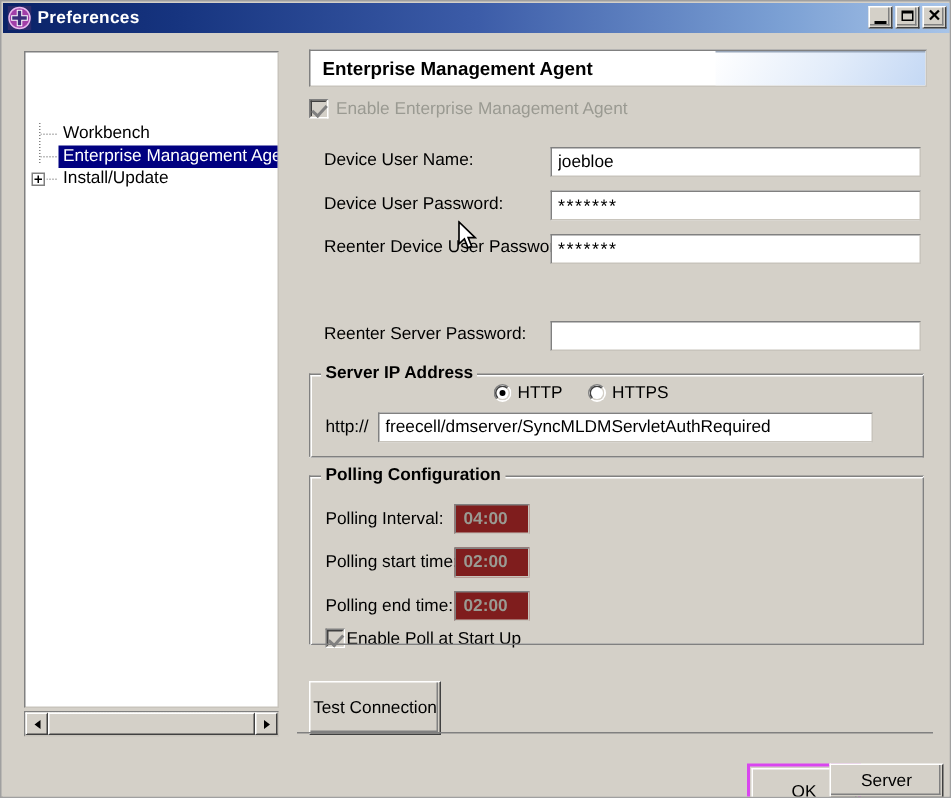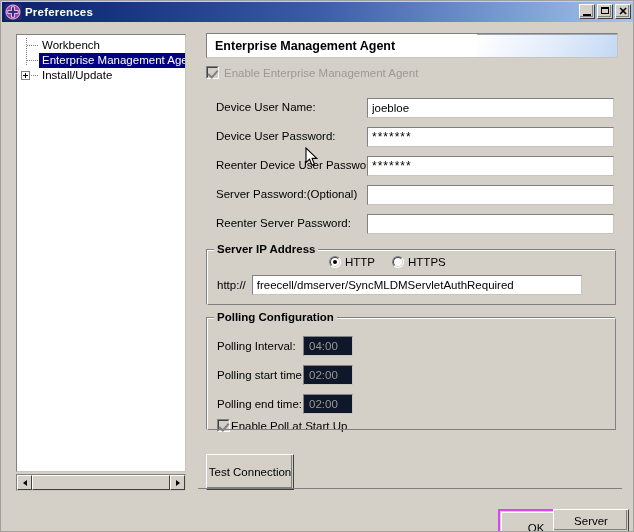--- a/index.html
+++ b/index.html
@@ -427,31 +427,32 @@
     position: absolute;
     left: 0; top: 4px;
     font-size: 11.5px;
     color: #000;
     white-space: nowrap;
   }
   .smallfield {
     position: absolute;
     left: 86px; top: 0;
     width: 50px; height: 20px;
-    background: #0f172a;
+    background: #7f1d1d;
     border: 1px solid #808080;
     border-right-color: #c8c4bc;
     border-bottom-color: #c8c4bc;
     box-sizing: border-box;
     font-family: "Liberation Sans", sans-serif;
     font-size: 11.5px;
     color: #9a9a92;
     padding: 0 0 0 5px;
     line-height: 18px;
     outline: none;
+    font-weight: bold;
   }
 
   
   .btn {
     background: #d4d0c8;
     border-top: 1px solid #ffffff;
     border-left: 1px solid #ffffff;
     border-right: 1px solid #404040;
     border-bottom: 1px solid #404040;
     box-sizing: border-box;
@@ -543,21 +544,21 @@
         </span>
       <span class="tbtn tb-close">
           <i>✕</i>
         </span>
     </span>
   </div>
 
   <div id="content">
 
     <div id="tree-panel">
-      <div style="position:relative; padding-top:3px;">
+      <div style="position:relative; padding-top:3px;margin-top:44px;">
         <div class="dotline-v" style="top:3px; height:28px;"></div>
 
         <div class="tree-row">
           <span class="dotline-h"></span>
           <span class="tlabel">Workbench</span>
         </div>
 
         <div class="tree-row selected">
           <span class="dotline-h"></span>
           <span class="tlabel">Enterprise Management Agent</span>
@@ -600,24 +601,20 @@
       <div class="frow" style="top:105px;">
         <span class="flabel">Device User Password:</span>
         <input class="txtfield pw" type="text" value="*******" style="">
       </div>
 
       <div class="frow" style="top:134px;">
         <span class="flabel">Reenter Device User Password:</span>
         <input class="txtfield pw" type="text" value="*******" style="">
       </div>
 
-      <div class="frow" style="top:163px;">
-        <span class="flabel">Server Password:(Optional)</span>
-        <input class="txtfield" type="text" value="" style="">
-      </div>
 
       <div class="frow" style="top:192px;">
         <span class="flabel">Reenter Server Password:</span>
         <input class="txtfield" type="text" value="" style="">
       </div>
 
       <div class="group" style="top:227px; height:56px;">
         <span class="group-title">Server IP Address</span>
 
         <div class="radio-row">

